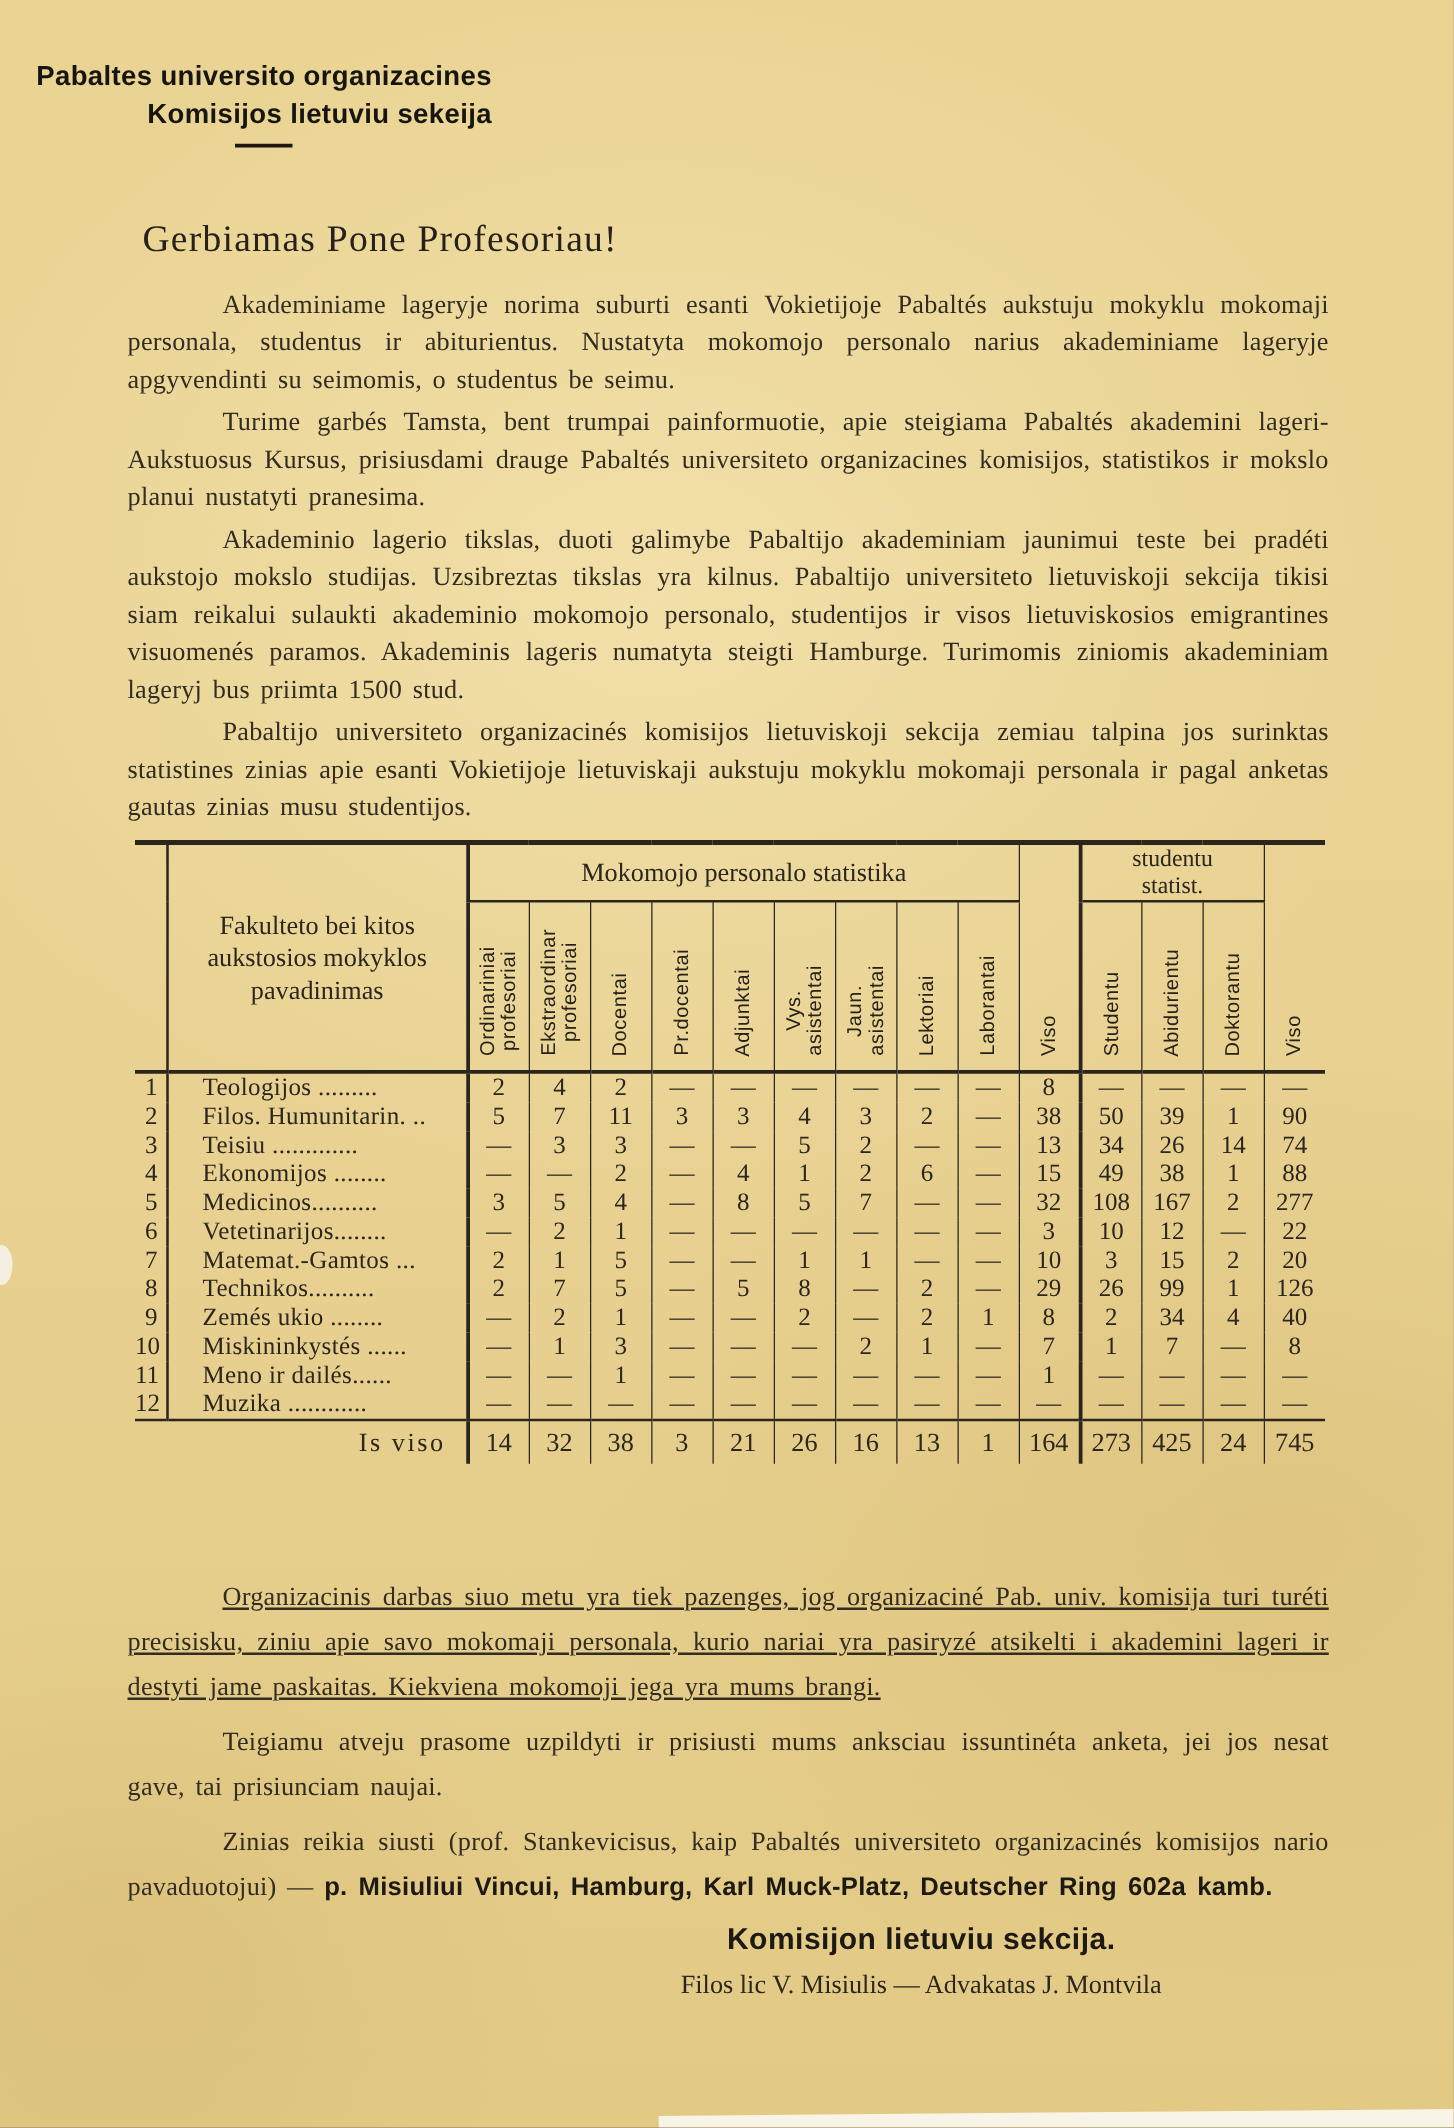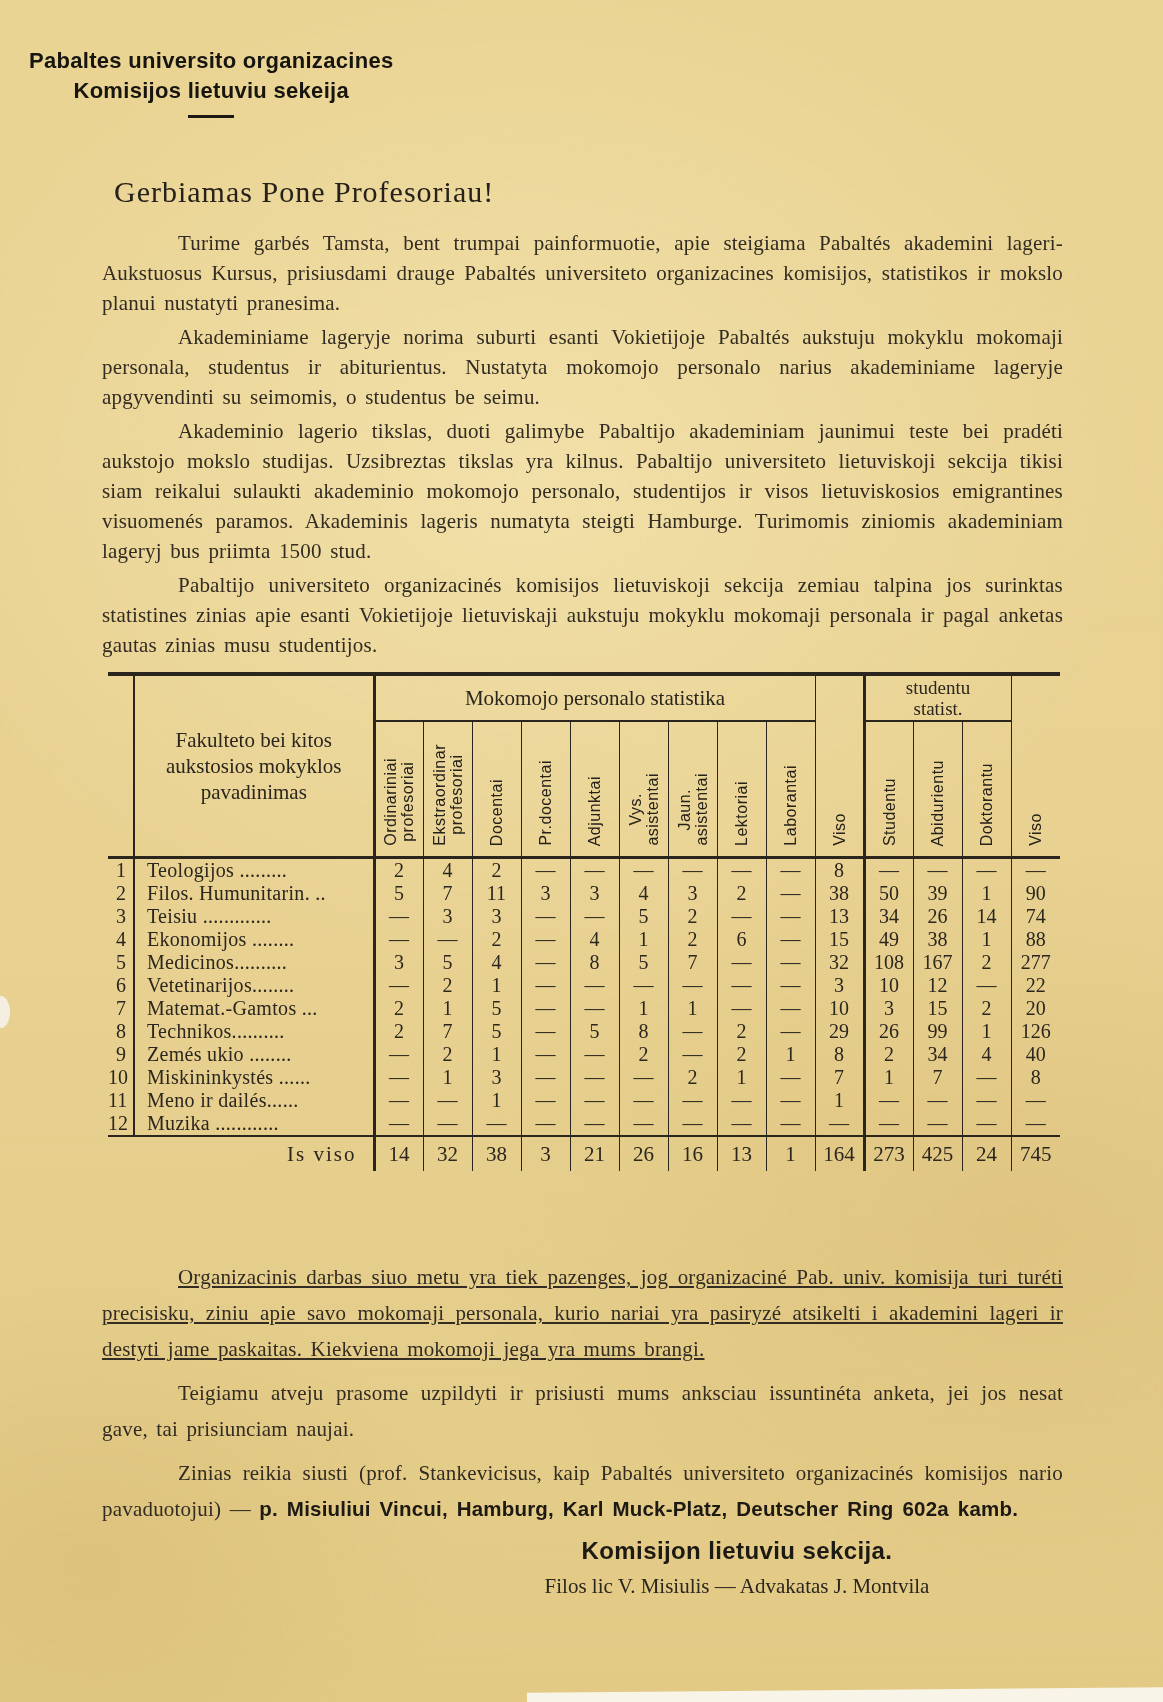--- a/index.html
+++ b/index.html
@@ -10,21 +10,21 @@
     background-image:
       radial-gradient(ellipse 900px 700px at 45% 28%, rgba(255,246,205,.38), rgba(0,0,0,0) 70%),
       radial-gradient(ellipse 750px 520px at 88% 72%, rgba(186,146,66,.16), rgba(0,0,0,0) 75%),
       radial-gradient(ellipse 520px 420px at 8% 92%, rgba(178,138,58,.14), rgba(0,0,0,0) 70%),
       linear-gradient(180deg,#ead494 0%,#e8d191 55%,#e2ca85 100%);
     color:#322c22;
   }
   
   .letterhead { position:absolute; left:29px; top:46px; font:700 22px/30px "Liberation Sans",sans-serif; color:#17150f; letter-spacing:.3px; }
   .lh1 { white-space:nowrap; }
-  .lh2 { text-align:center; }
+  .lh2 { text-align:right; }
   .lh-divider { width:46px; border-top:3px solid #1c1913; margin:9px auto 0; }
   
   .scan-strip { position:absolute; bottom:-5px; right:-4px; width:640px; height:17px; background:#f8f4e7; transform:rotate(-.5deg); }
   .scan-notch { position:absolute; left:-8px; top:996px; width:18px; height:32px; background:#f4efe1; border-radius:50%; }
   
   .content { position:absolute; left:0; right:0; top:0; padding:174px 100px 0 102px; }
   .salutation { font:400 30px/36px "Liberation Serif",serif; letter-spacing:1px; margin:0 0 18px 12px; color:#26211a; font-weight:400; }
   .body-par {
     font-family:"Liberation Serif",serif; font-size:21px; line-height:30px;
     text-align:justify; text-indent:76px; margin:0 0 4px; word-spacing:3px; letter-spacing:.2px;
@@ -42,21 +42,21 @@
   .fachead { font-size:21px; line-height:26px; padding:0 14px; border-bottom:3px solid #2a251d; vertical-align:middle; }
   .g1 { font-size:21px; border-bottom:2px solid #2a251d; border-left:3px solid #2a251d; }
   .g2 { font-size:19px; line-height:21px; border-bottom:2px solid #2a251d; border-left:3px solid #2a251d; white-space:pre-line; }
   .sp1 { border-left:1px solid #2a251d; }
   .sp2 { border-left:1px solid #2a251d; }
   .vrow th { height:128px; vertical-align:bottom; text-align:center; border-left:1px solid #2a251d; border-bottom:3px solid #2a251d; padding-bottom:6px; font-weight:400; }
   .vrow th.c0, .vrow th.c10 { border-left-width:3px; }
   .vert { display:inline-block; writing-mode:vertical-rl; transform:rotate(180deg); white-space:pre-line; font:16px/17px "Liberation Sans",sans-serif; letter-spacing:.5px; color:#262119; }
   tbody td { height:21.5px; font-size:20px; }
   td.num { text-align:right; padding-right:7px; border-right:2px solid #2a251d; }
-  td.fac { padding-left:12px; white-space:nowrap; overflow:hidden; letter-spacing:.3px; }
+  td.fac { padding-left:27px; white-space:nowrap; overflow:hidden; letter-spacing:.3px; }
   td.val { text-align:center; border-left:1px solid #2a251d; }
   td.c0, td.c10 { border-left-width:3px; }
   tr.totals td { border-top:2.5px solid #2a251d; height:34px; font-size:21px; vertical-align:middle; }
   td.totlabel { text-align:right; padding-right:16px; border-right:3px solid #2a251d; letter-spacing:2px; }
   
   .signature { width:640px; margin:8px 6px 0 auto; text-align:center; }
   .sig-org { font:700 24px/31px "Liberation Sans",sans-serif; color:#1d1913; letter-spacing:.4px; }
   .sig-names { font:21px/28px "Liberation Serif",serif; margin-top:6px; color:#2b261e; }
 </style>
 </head>
@@ -66,22 +66,22 @@
 
   <header class="letterhead">
     <div class="lh1">Pabaltes universito organizacines</div>
     <div class="lh2">Komisijos lietuviu sekeija</div>
     <div class="lh-divider"></div>
   </header>
 
   <main class="content">
     <h1 class="salutation">Gerbiamas Pone Profesoriau!</h1>
 
+    <p class="body-par">Akademiniame lageryje norima suburti esanti Vokietijoje Pabaltés aukstuju mokyklu mokomaji personala, studentus ir abiturientus. Nustatyta mokomojo personalo narius akademiniame lageryje apgyvendinti su seimomis, o studentus be seimu.</p>
     <p class="body-par">Turime garbés Tamsta, bent trumpai painformuotie, apie steigiama Pabaltés akademini lageri-Aukstuosus Kursus, prisiusdami drauge Pabaltés universiteto organizacines komisijos, statistikos ir mokslo planui nustatyti pranesima.</p>
-    <p class="body-par">Akademiniame lageryje norima suburti esanti Vokietijoje Pabaltés aukstuju mokyklu mokomaji personala, studentus ir abiturientus. Nustatyta mokomojo personalo narius akademiniame lageryje apgyvendinti su seimomis, o studentus be seimu.</p>
     <p class="body-par">Akademinio lagerio tikslas, duoti galimybe Pabaltijo akademiniam jaunimui teste bei pradéti aukstojo mokslo studijas. Uzsibreztas tikslas yra kilnus. Pabaltijo universiteto lietuviskoji sekcija tikisi siam reikalui sulaukti akademinio mokomojo personalo, studentijos ir visos lietuviskosios emigrantines visuomenés paramos. Akademinis lageris numatyta steigti Hamburge. Turimomis ziniomis akademiniam lageryj bus priimta 1500 stud.</p>
     <p class="body-par">Pabaltijo universiteto organizacinés komisijos lietuviskoji sekcija zemiau talpina jos surinktas statistines zinias apie esanti Vokietijoje lietuviskaji aukstuju mokyklu mokomaji personala ir pagal anketas gautas zinias musu studentijos.</p>
 
     <div class="table-wrap">
       <table>
         <colgroup>
           <col class="numcol">
             <col class="faccol">
           <col class="valcol">
             <col class="valcol">

